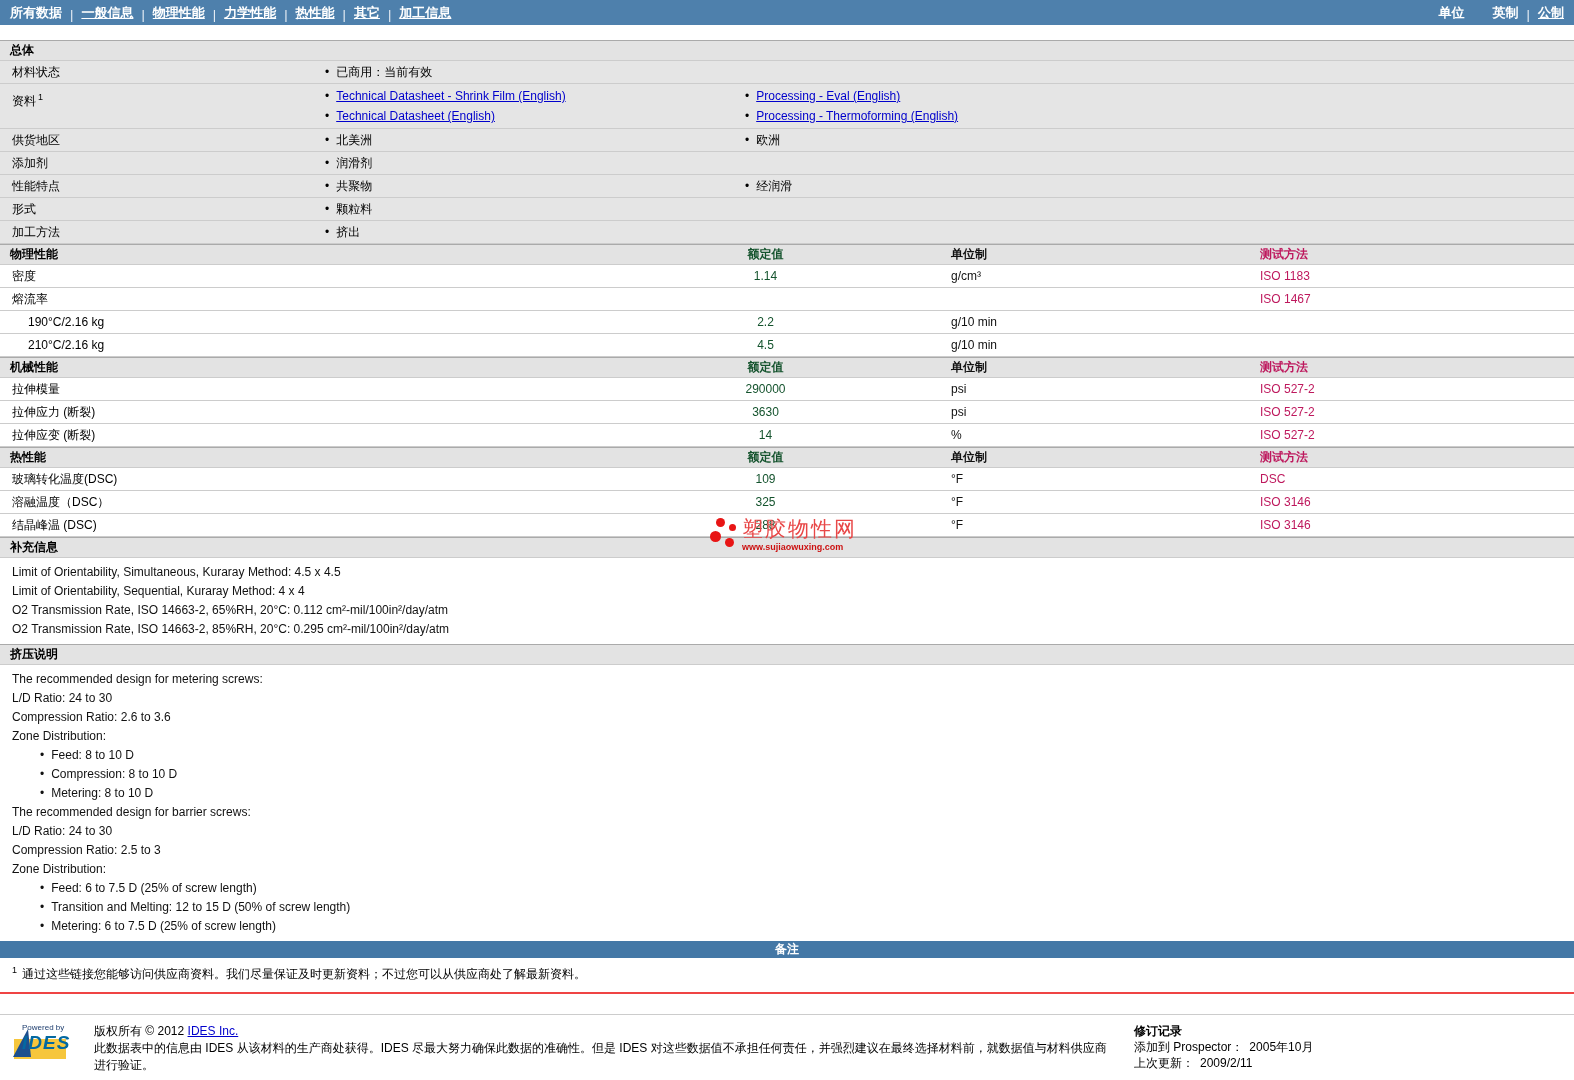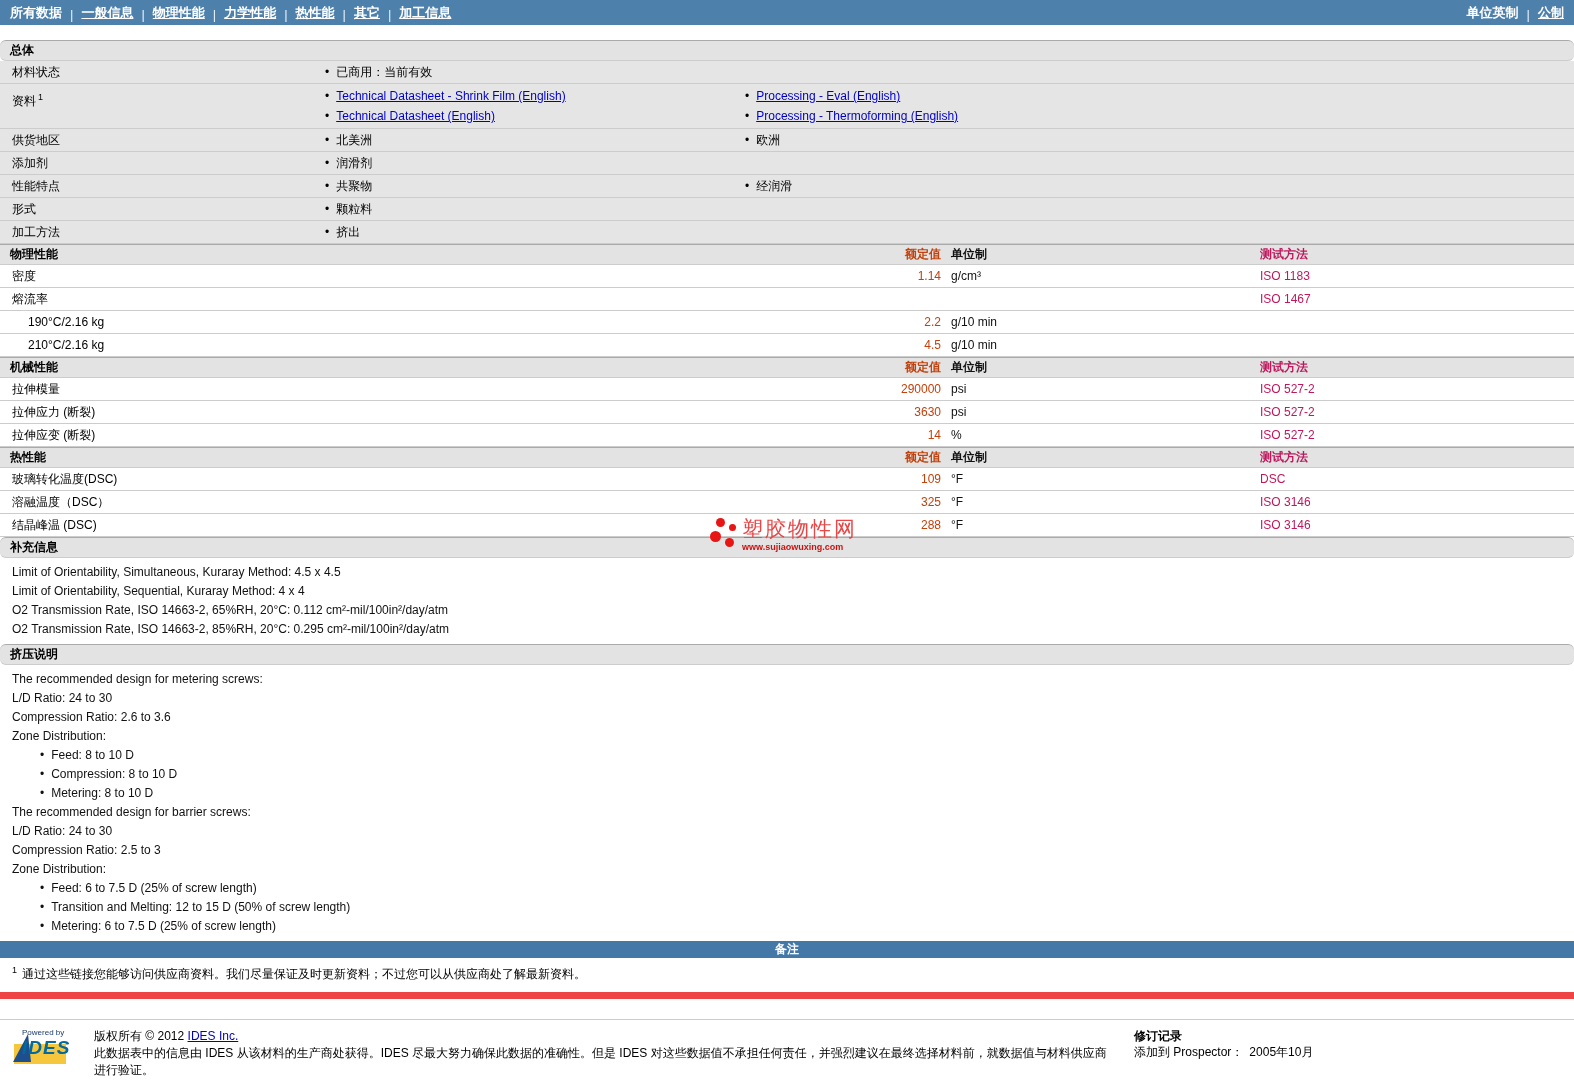--- a/index.html
+++ b/index.html
@@ -14,30 +14,30 @@
   
   .nav {
     height: 25px; background: #4e80ac; color: #fff;
     display: flex; justify-content: space-between; align-items: center;
     padding: 0 10px; font-size: 13px; font-weight: bold;
   }
   .nav-left, .nav-right { display: flex; align-items: flex-end; }
   .nav .sep { margin: 0 8px; font-weight: normal; color: #e8eef5; }
   .nav a { color: #fff; text-decoration: underline; }
   .nav .nav-cur { text-decoration: none; }
-  .nav-right .units-label { margin-right: 0; }
+  .nav-right .units-label { margin-right: 28px; }
   .nav-right .unit-cur { text-decoration: none; }
 
   .content { margin-top: 15px; }
 
   
   .sec-hdr {
     height: 21px; line-height: 19px; background: #e3e3e3;
     border-top: 1px solid #aaa; border-bottom: 1px solid #ccc;
-    font-weight: bold; padding-left: 10px; border-radius: 6px;
+    font-weight: bold; padding-left: 10px;
   }
 
   
   .grow { display: flex; border-bottom: 1px solid #ccc; min-height: 23px; line-height: 22px; background: #e5e5e5; }
   .g-label { width: 325px; padding-left: 12px; }
   .g-col1 { width: 420px; }
   .g-col2 { flex: 1; }
   .bitem { display: flex; align-items: baseline; }
   .blt { margin-right: 7px; }
   .multi { padding: 2px 0; }
@@ -47,35 +47,35 @@
 
   
   .prow { display: flex; border-bottom: 1px solid #ccc; height: 23px; line-height: 22px; background: #fff; }
   .phead {
     background: #e3e3e3; border-top: 1px solid #aaa; height: 21px; line-height: 19px;
     font-weight: bold;
   }
   .phead .p-label { padding-left: 10px; }
   .p-label { width: 590px; padding-left: 12px; }
   .p-label.indent { padding-left: 28px; }
-  .p-value { width: 351px; text-align: right; color: #c2410c; }
+  .p-value { width: 351px; text-align: center; color: #14532d; }
   .p-unit { width: 319px; padding-left: 10px; color: #111; }
   .p-method { flex: 1; color: #be185d; }
 
   
   .text-block { padding: 5px 0 5px 0; border-bottom: 0; }
   .t-line { padding-left: 12px; line-height: 19px; color: #111; }
   .t-bullet { padding-left: 40px; display: flex; align-items: baseline; }
 
   
   .notes-bar {
     height: 17px; line-height: 17px; background: #4478a6; color: #fff;
     font-weight: bold; text-align: center;
   }
-  .footnote { padding: 7px 10px 9px 12px; border-bottom: 7px solid #ef4444; }
+  .footnote { padding: 7px 10px 9px 12px; border-bottom: 2px solid #ef4444; }
   .footnote sup { font-size: 9px; vertical-align: super; margin-right: 5px; }
 
   
   .footer { margin-top: 20px; border-top: 1px solid #ccc; padding: 8px 10px 10px 10px; display: flex; }
   .footer-logo { width: 78px; }
   .ides-logo { position: relative; width: 66px; height: 40px; }
   .logo-yellow { position: absolute; left: 4px; top: 16px; width: 52px; height: 20px; background: #f6c63c; }
   .logo-tri {
     position: absolute; left: 6px; top: 6px; width: 0; height: 0;
     border-left: 9px solid transparent; border-right: 9px solid transparent;
@@ -382,20 +382,23 @@
       <div>
         <span>版权所有  © 2012 </span><a class="doclink">IDES Inc.</a>
       </div>
       <div>此数据表中的信息由 IDES 从该材料的生产商处获得。IDES 尽最大努力确保此数据的准确性。但是 IDES 对这些数据值不承担任何责任，并强烈建议在最终选择材料前，就数据值与材料供应商进行验证。</div>
     </div>
     <div class="footer-rev">
       <div class="rev-title">修订记录</div>
       <div class="rev-line">
         <span>添加到 Prospector：</span><span>2005年10月</span>
       </div>
+      <div class="rev-line">
+        <span>上次更新：</span><span>2009/2/11</span>
+      </div>
     </div>
   </div>
 
 </div>
 
 <div class="watermark">
   <div class="wm-dots">
     <span class="wm-dot wm-d1"></span>
       <span class="wm-dot wm-d2"></span>
       <span class="wm-dot wm-d3"></span>

